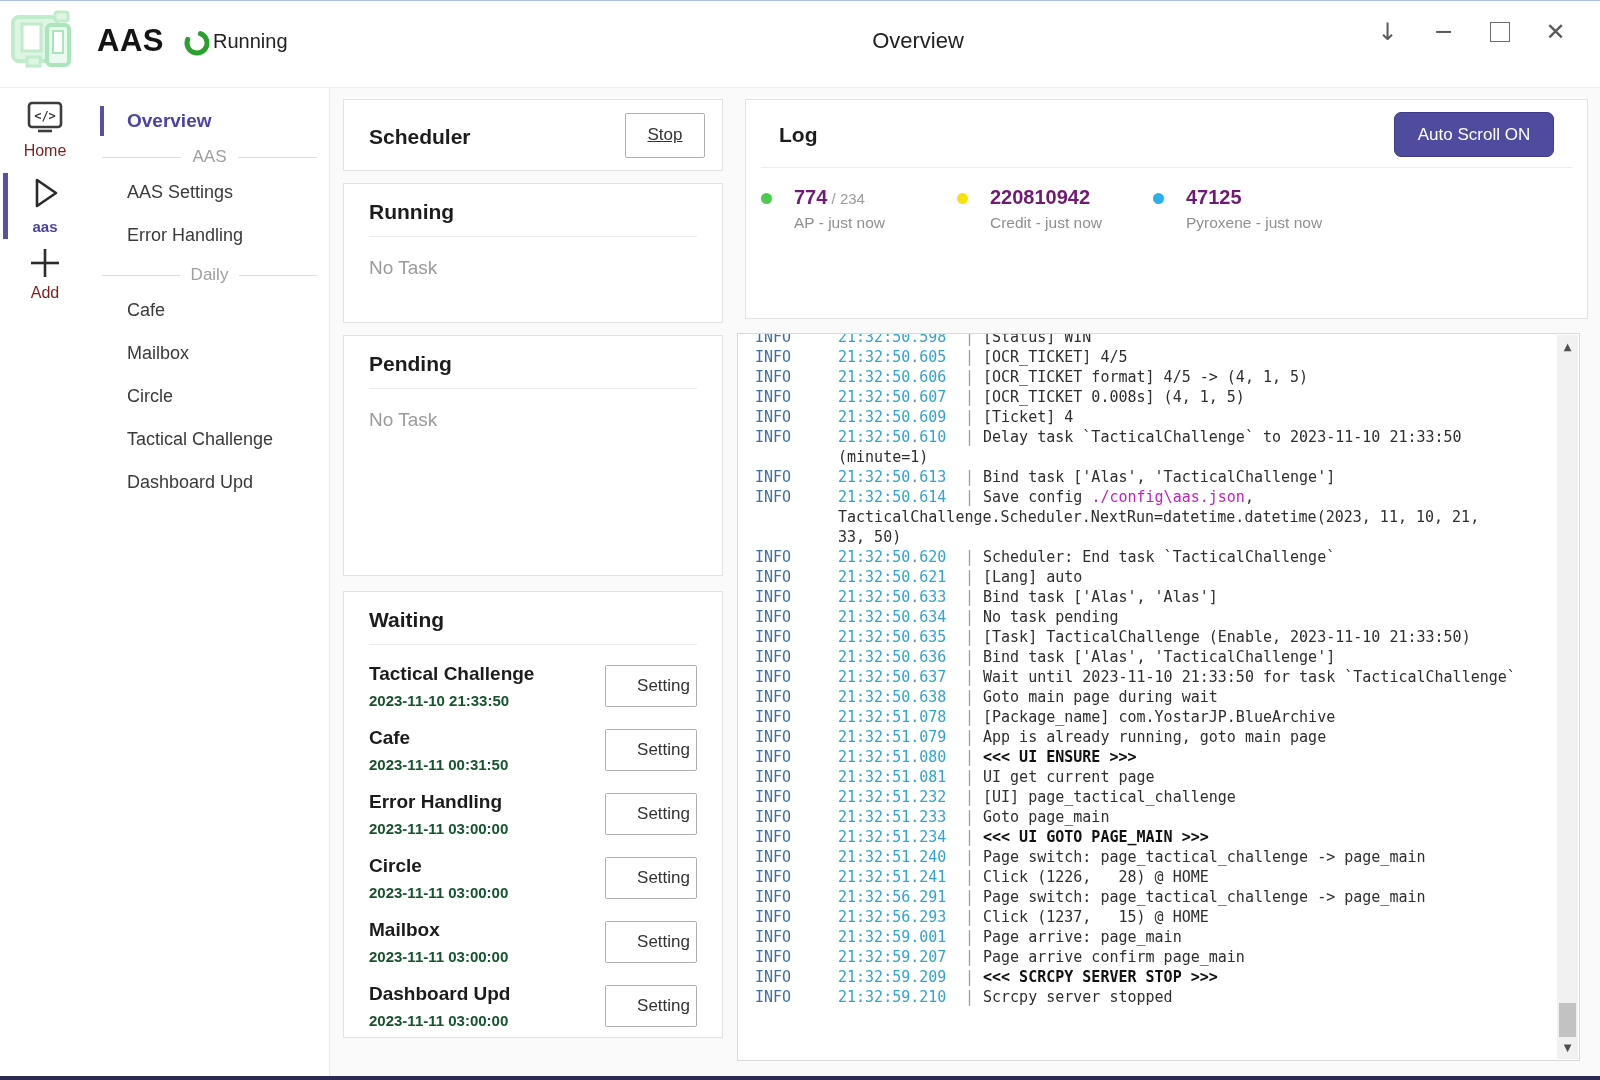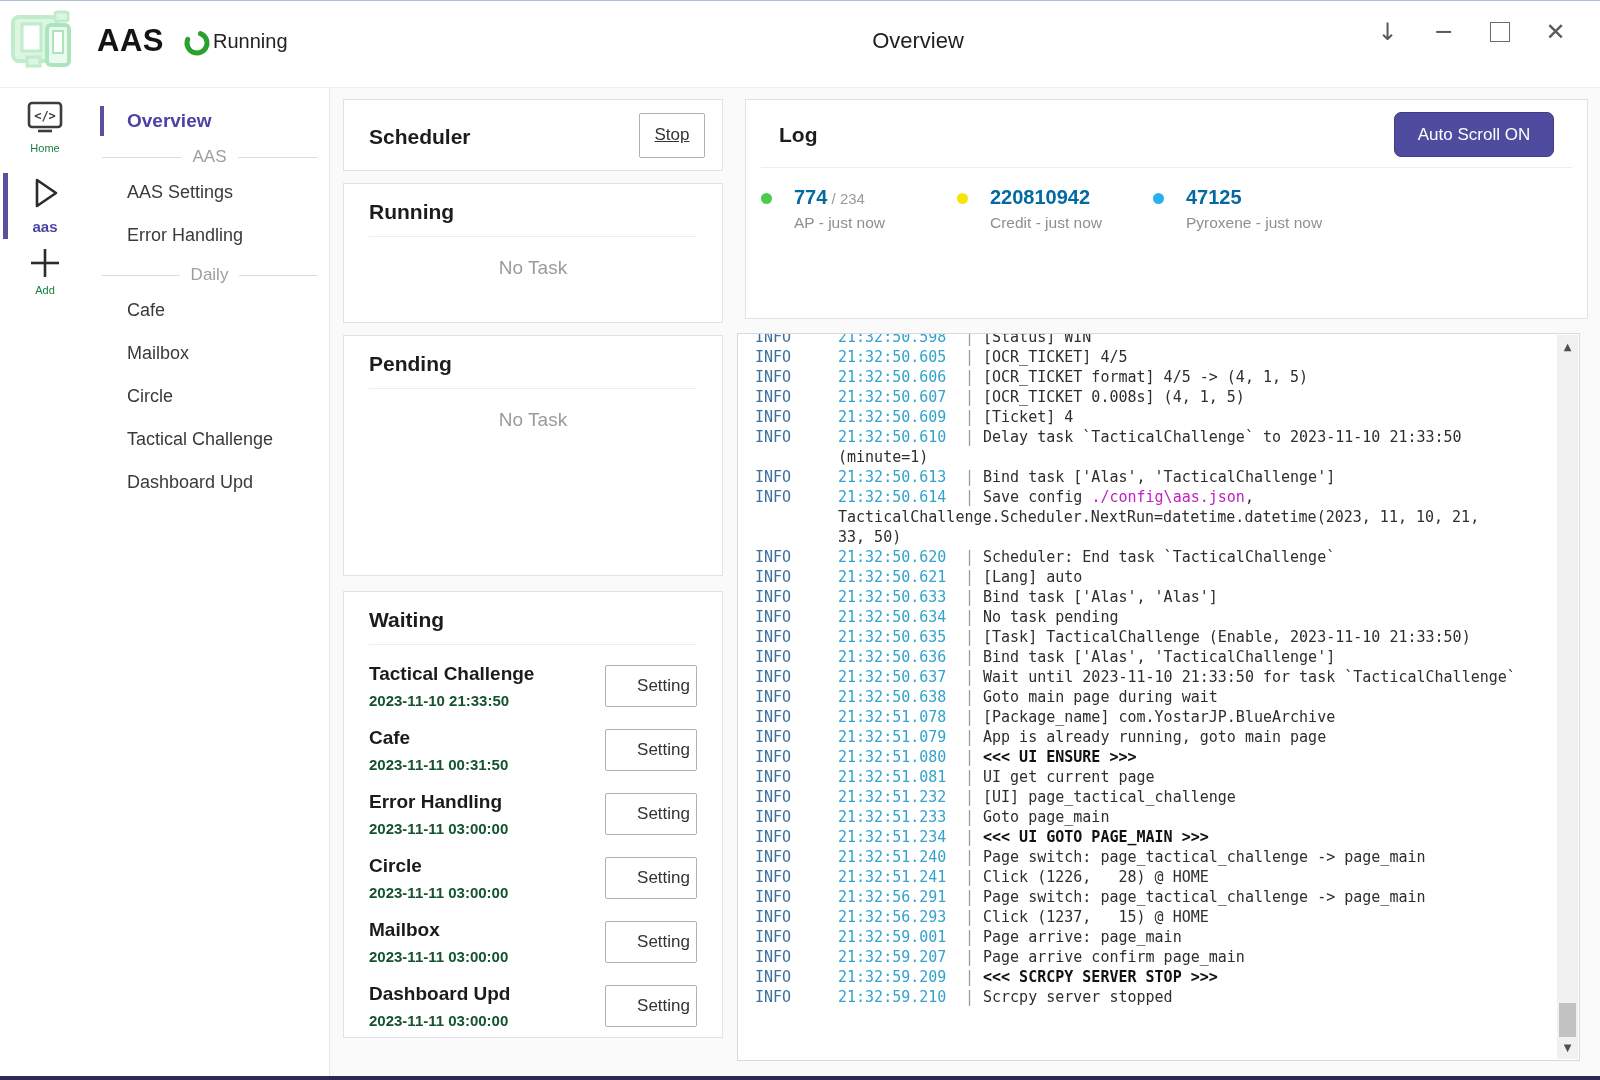--- a/index.html
+++ b/index.html
@@ -15,61 +15,61 @@
   .spinner { position:absolute; left:183px; top:28px; }
   .status-label { position:absolute; left:213px; top:29px; font-size:20px; color:#222; }
   .window-title { position:absolute; left:918px; top:27px; transform:translateX(-50%); font-size:22px; color:#222; }
   .win-controls { position:absolute; right:26px; top:11px; display:flex; gap:19px; }
   .win-btn { width:37px; height:40px; display:flex; align-items:center; justify-content:center; font-size:24px; color:#5a5a5a; background:transparent; border:none; cursor:pointer; font-family:"DejaVu Sans", sans-serif; }
   .win-btn .sq { width:18px; height:18px; border:1.8px solid #6a6a6a; display:inline-block; }
   
   .rail { position:absolute; top:86px; left:0; width:90px; bottom:4px; background:#fff; border-right:1px solid #ececec; z-index:4; }
   .rail-item { position:absolute; left:0; width:90px; display:flex; flex-direction:column; align-items:center; cursor:pointer; }
   .ri-home { top:12px; } .ri-aas { top:84px; } .ri-add { top:158px; }
-  .rail-label { font-size:11px; color:#15803d; margin-top:3px; }
+  .rail-label { font-size:16px; color:#7f1d1d; margin-top:3px; }
   .rail-label.accent { color:#4a43a5; font-weight:700; font-size:15px; }
   .rail-active-bar { position:absolute; left:3px; top:2px; width:5px; height:66px; background:#57519f; }
   
   .nav { position:absolute; top:86px; left:90px; width:240px; bottom:4px; background:#fff; border-right:1px solid #e8e8e8; padding-top:16px; box-sizing:border-box; z-index:4; }
   .nav-item { position:relative; height:43px; display:flex; align-items:center; padding-left:37px; font-size:18px; color:#3a3a3a; cursor:pointer; }
   .nav-item.active { height:36px; font-weight:700; color:#4a43a5; font-size:19px; }
   .nav-item.active .nav-bar { position:absolute; left:10px; top:3px; bottom:3px; width:4px; background:#57519f; }
   .nav-divider { display:flex; align-items:center; height:28px; margin:4px 12px 0 12px; }
   .nav-divider .line { flex:1; height:1px; background:#dcdcdc; }
   .nav-divider .lbl { margin:0 11px; font-size:17px; color:#9e9e9e; }
   
   .main { position:absolute; top:86px; left:330px; right:0; bottom:4px; background:#fafafa; }
   .card { position:absolute; background:#fff; border:1px solid #e2e2e2; box-sizing:border-box; }
   .card-title { font-size:21px; font-weight:700; color:#1c1c1c; }
   .rule { height:1px; background:#ececec; }
   .btn { background:#fff; border:1px solid #b0b0b0; border-radius:2px; font-size:17px; color:#333; font-family:"Liberation Sans", sans-serif; cursor:pointer; }
   
   .card-scheduler { left:13px; top:12px; width:380px; height:72px; display:flex; align-items:center; justify-content:space-between; padding:0 17px 0 25px; }
-  .btn-stop { width:66px; height:45px;text-decoration:underline; }
+  .btn-stop { width:80px; height:45px;text-decoration:underline; }
   
   .card-running { left:13px; top:96px; width:380px; height:140px; padding:0 25px; }
   .card-pending { left:13px; top:248px; width:380px; height:241px; padding:0 25px; }
   .card-running .card-title, .card-pending .card-title, .card-waiting .card-title, .card-log .card-title { display:block; margin-top:16px; }
   .card-running .rule, .card-pending .rule, .card-waiting .rule { margin-top:12px; }
-  .no-task { text-align:center; color:#9b9b9b; font-size:19px; margin-top:20px; }
+  .no-task { color:#9b9b9b; font-size:19px; margin-top:20px; }
   
   .card-waiting { left:13px; top:504px; width:380px; height:447px; padding:0 25px; }
   .task-row { display:flex; justify-content:space-between; align-items:center; margin-top:18px; }
   .task-name { font-size:19px; font-weight:700; color:#1b1b1b; }
   .task-time { font-size:15px; font-weight:700; color:#14532d; margin-top:7px; }
   .btn-setting { width:92px; height:42px;text-align:right; }
   
   .card-log { left:415px; top:12px; width:843px; height:220px; padding:0 33px; }
   .log-head { display:flex; align-items:center; justify-content:space-between; margin-top:12px; }
   .btn-autoscroll { width:160px; height:45px; background:#4f4b9e; border:1px solid #403c8a; border-radius:7px; color:#fff; font-size:17px; cursor:pointer; font-family:"Liberation Sans", sans-serif; }
   .card-log .rule { margin-top:10px; margin-left:-18px; margin-right:-18px; }
   .stats { display:flex; margin-top:18px; margin-left:-18px; }
   .stat { width:196px; display:flex; align-items:flex-start; }
   .stat-dot { width:11px; height:11px; border-radius:50%; margin-top:7px; margin-right:22px; flex:none; }
-  .stat-value { font-size:20px; font-weight:700; color:#0369a1; }
+  .stat-value { font-size:20px; font-weight:700; color:#701a75; }
   .stat-suffix { font-size:15px; font-weight:400; color:#9a9a9a; }
   .stat-label { font-size:15.5px; color:#8f8f8f; margin-top:5px; }
   
   .log-panel { position:absolute; left:407px; top:246px; width:843px; height:728px; background:#fff; border:1px solid #d9d9d9; box-sizing:border-box; overflow:hidden; }
   .log-lines { position:absolute; left:0; top:-7px; right:22px; font-family:"DejaVu Sans Mono", monospace; font-size:15px; line-height:20px; white-space:pre; }
   .log-line { display:flex; padding-left:17px; color:#2e2e2e; }
   .log-line .lv { color:#3f6f9f; width:83px; flex:none; }
   .log-line .tm { color:#33a3cc; width:127px; flex:none; }
   .log-line .pipe { color:#9a9a9a; width:18px; flex:none; }
   .log-line .msg { flex:1; }

